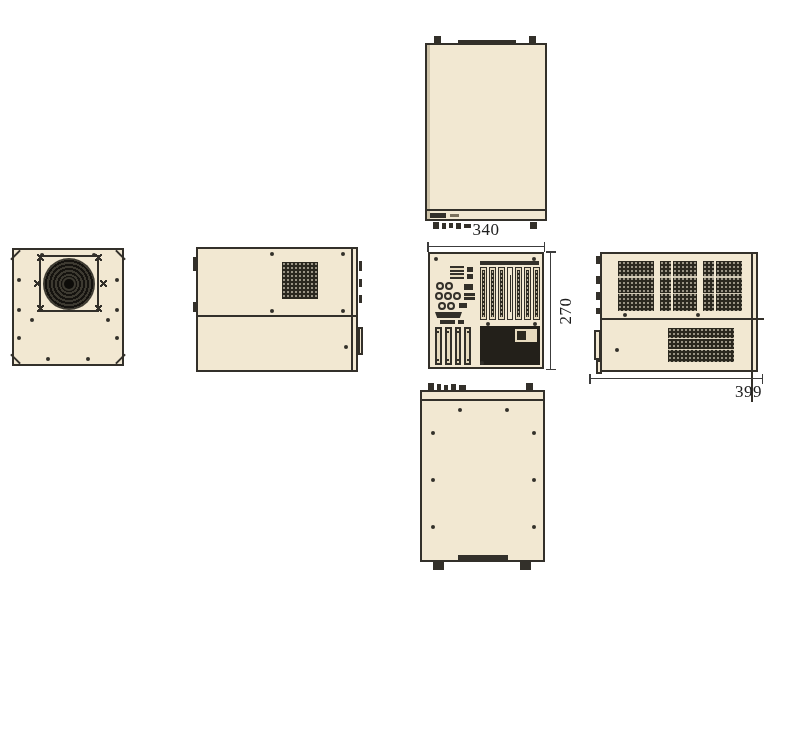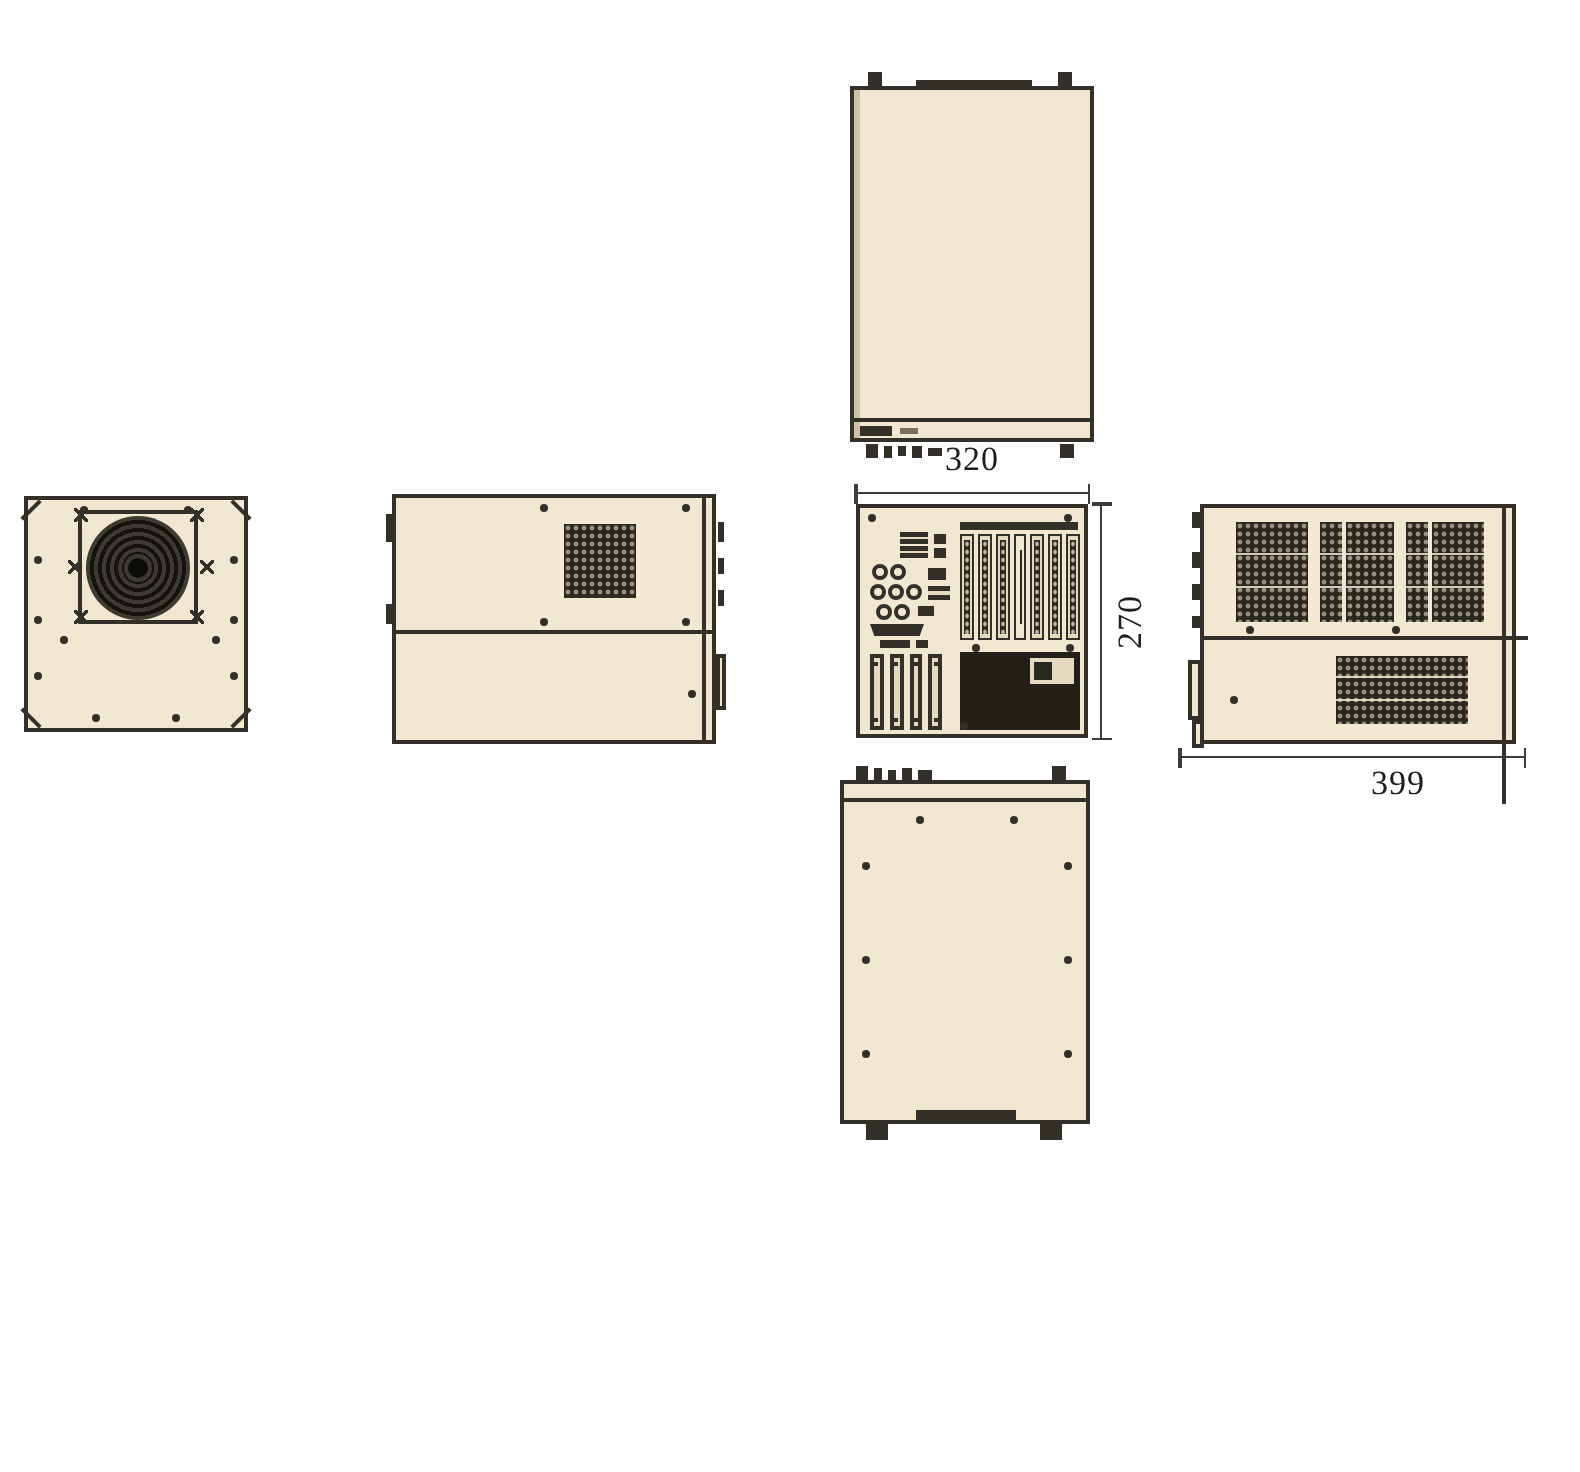--- a/index.html
+++ b/index.html
@@ -126,21 +126,21 @@
     <div class="s" style="left:148px;top:98px;"></div>
     <div class="tab" style="right:0;top:14px;width:3px;height:10px;"></div>
     <div class="tab" style="right:0;top:32px;width:3px;height:8px;"></div>
     <div class="tab" style="right:0;top:48px;width:3px;height:8px;"></div>
     <div class="bracket" style="right:-1px;top:80px;width:5px;height:28px;"></div>
   </div>
 
   <div class="v" style="left:428px;top:220px;width:156px;height:152px;">
 
     <div class="p" style="left:0;top:0;width:116px;height:27px;">
-      <div class="p dimtext" style="left:0;right:0;top:0;text-align:center;">320</div>
+      <div class="p dimtext" style="left:0;right:0;top:0;text-align:center;">340</div>
       <div class="dimline-h" style="left:0;width:116px;bottom:0;"></div>
     </div>
 
     <div class="body-panel" style="left:0;top:32px;width:116px;height:117px;">
       <div class="s" style="left:4px;top:3px;"></div>
       <div class="s" style="left:102px;top:3px;"></div>
 
       <div class="p" style="left:3px;top:12px;width:45px;height:58px;">
         <div class="p slit" style="left:17px;top:0;width:14px;height:6px;"></div>
         <div class="p slit" style="left:17px;top:7px;width:14px;height:6px;"></div>
@@ -212,21 +212,21 @@
     <div class="vent rows" style="left:116px;top:9px;width:26px;height:50px;"></div>
 
     <div class="vent rows" style="left:68px;top:76px;width:66px;height:34px;"></div>
 
     <div class="s" style="left:23px;top:61px;"></div>
     <div class="s" style="left:96px;top:61px;"></div>
     <div class="s" style="left:15px;top:96px;"></div>
 
     <div class="p" style="left:-10px;top:126px;width:172px;height:26px;">
       <div class="dimline-h" style="left:0;width:172px;top:0;"></div>
-      <div class="p dimtext" style="left:4px;right:0;top:4px;text-align:center;padding-left:42px;">399</div>
+      <div class="p dimtext" style="left:4px;right:0;top:4px;text-align:right;padding-left:42px;">399</div>
     </div>
   </div>
 
   <div class="v" style="left:420px;top:383px;width:125px;height:192px;">
     <div class="p dark" style="left:8px;top:0;width:6px;height:7px;"></div>
     <div class="p dark" style="left:17px;top:1px;width:4px;height:6px;"></div>
     <div class="p dark" style="left:24px;top:2px;width:4px;height:5px;"></div>
     <div class="p dark" style="left:31px;top:1px;width:5px;height:6px;"></div>
     <div class="p dark" style="left:39px;top:2px;width:7px;height:5px;"></div>
     <div class="p dark" style="left:106px;top:0;width:7px;height:7px;"></div>

